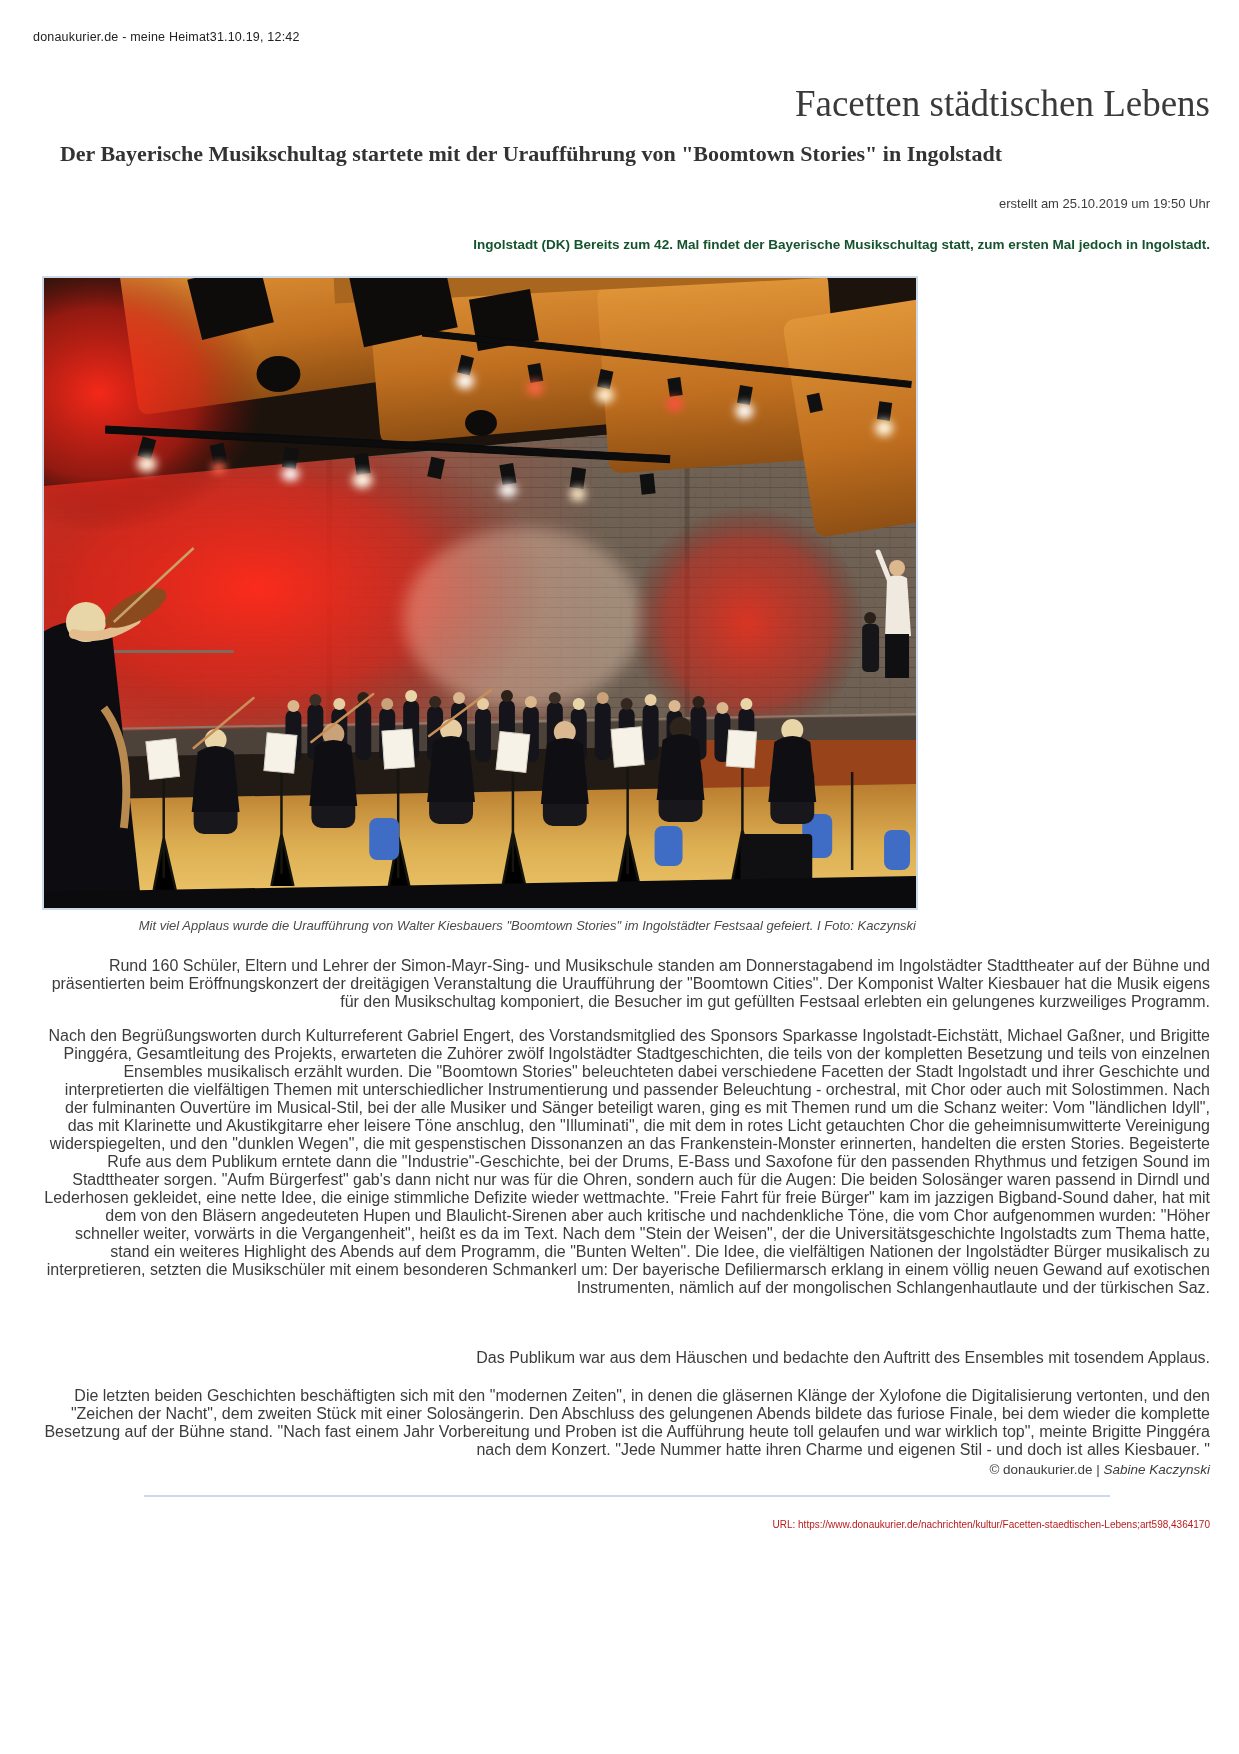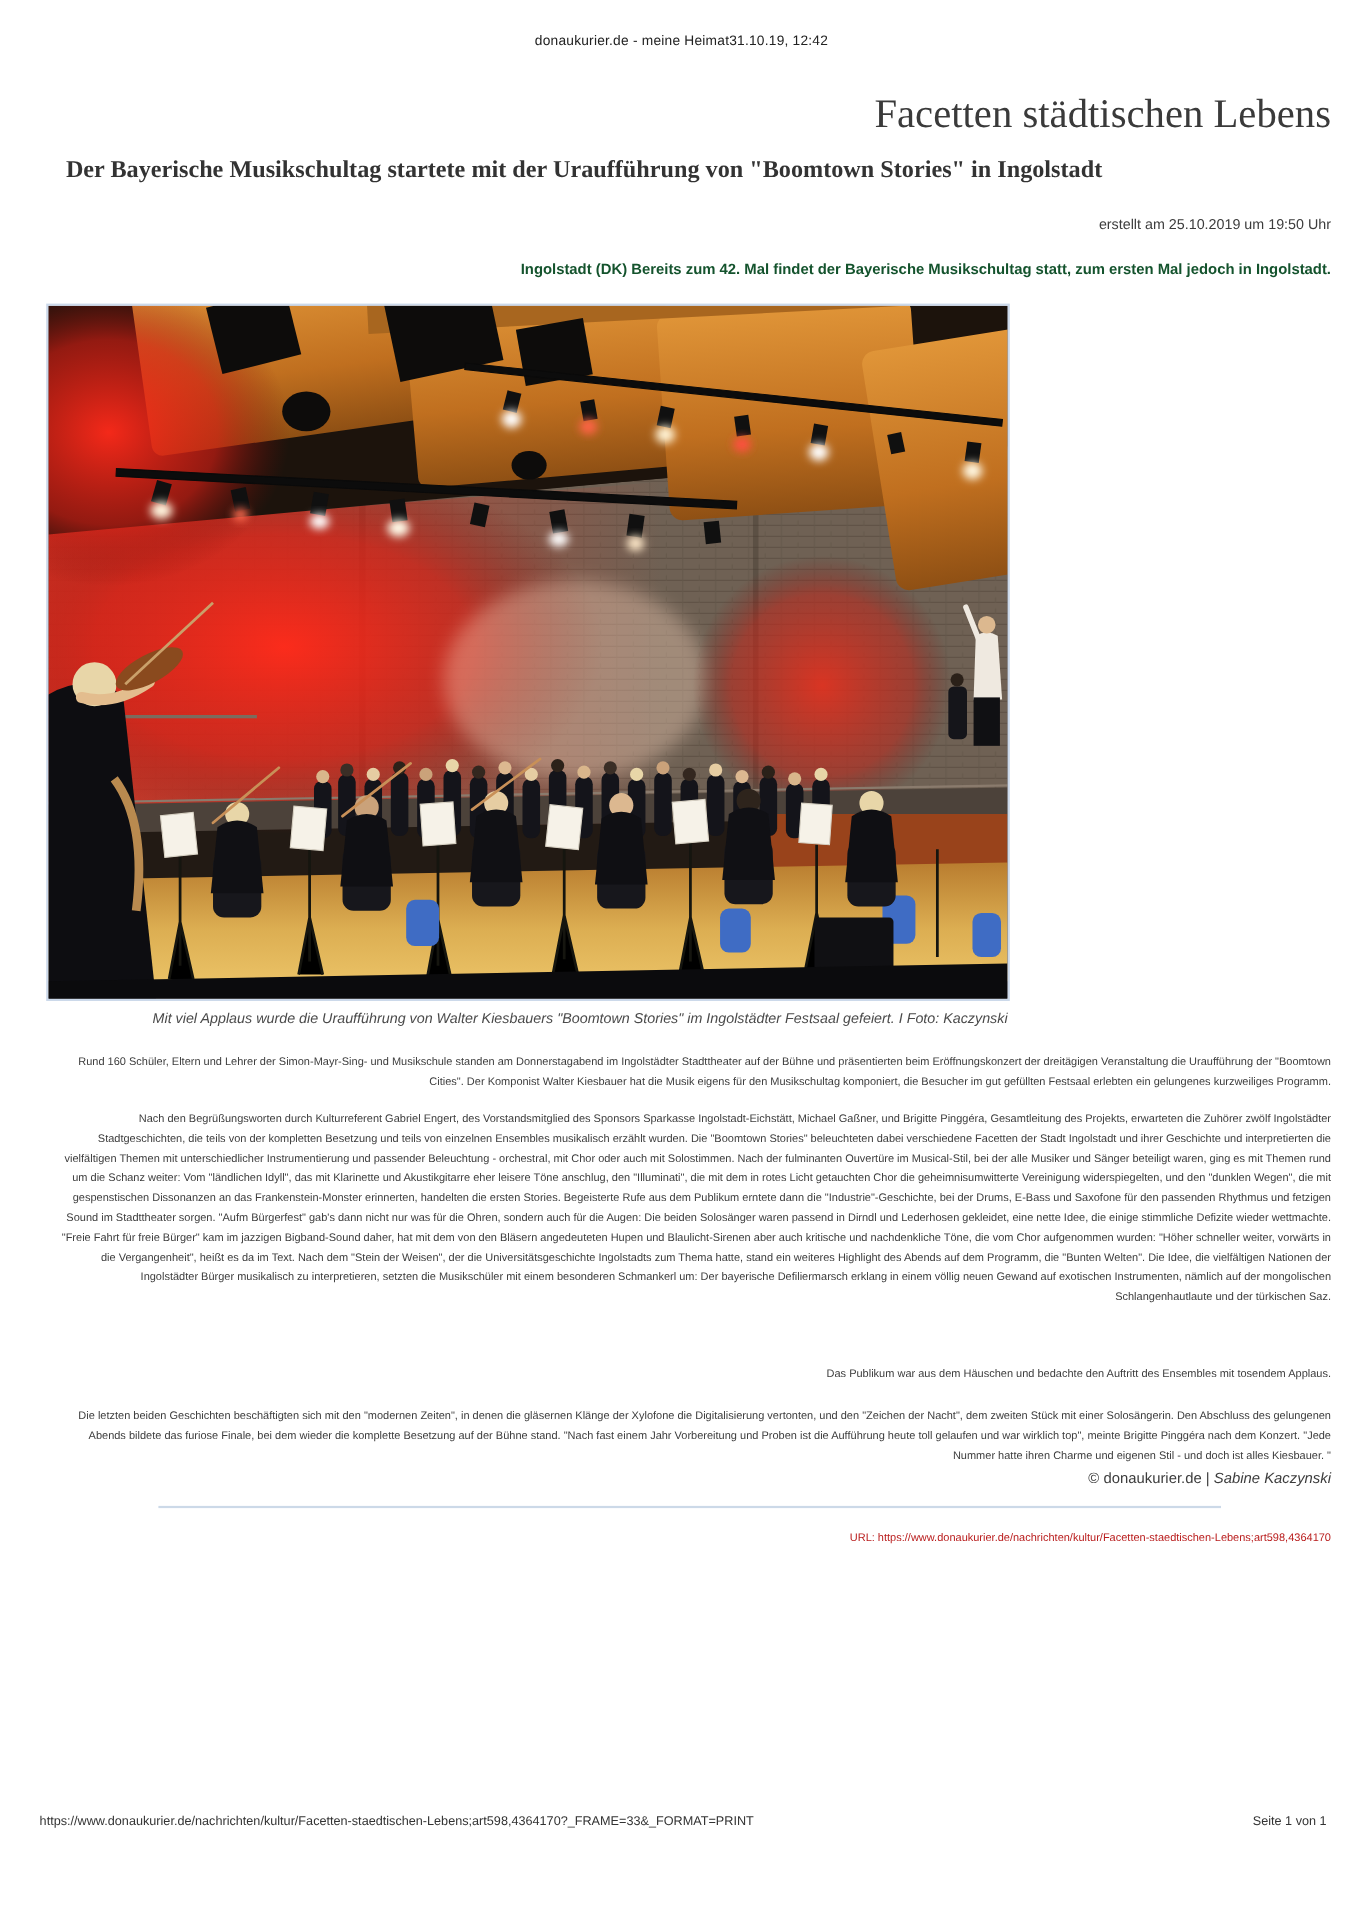--- a/index.html
+++ b/index.html
@@ -5,36 +5,36 @@
   html,body{margin:0;padding:0;background:#ffffff;}
   .page{
     position:relative;
     width:1239px;height:1754px;
     background:#ffffff;
     font-family:"Liberation Sans","DejaVu Sans",sans-serif;
     color:#3c3c3c;
     overflow:hidden;
   }
   
-  .hdr{position:absolute;top:30px;left:33px;right:33px;display:flex;justify-content:center;
+  .hdr{position:absolute;top:30px;left:33px;right:33px;display:flex;justify-content:flex-start;
        font-size:12.5px;color:#222;letter-spacing:.2px;}
   .ftr{position:absolute;top:1650px;left:36px;right:33px;display:flex;justify-content:space-between;
        font-size:11.5px;color:#333;}
   
   .content{position:absolute;top:84px;left:44px;width:1166px;text-align:right;}
   h1.title{margin:0;font-family:"Liberation Serif","DejaVu Serif",serif;font-weight:400;
        font-size:37px;line-height:1.1;color:#3a3a3a;}
   h2.subtitle{margin:14px 0 0 0;font-family:"Liberation Serif","DejaVu Serif",serif;font-weight:700;
        font-size:22px;line-height:1.32;color:#333;max-width:958px;}
   .meta{margin-top:28px;font-size:13px;color:#3c3c3c;}
   .lede{margin-top:26px;font-size:13.5px;font-weight:700;color:#14532d;}
   .photo-wrap{margin-top:26px;width:872px;}
   .photo{display:block;width:872px;height:630px;outline:2px solid #ccd9ea;background:#241c16;}
   .caption{margin-top:10px;font-size:13px;color:#4a4a4a;font-style:italic;}
-  .body-text p{margin:0;font-size:10px;line-height:18px;color:#3c3c3c;}
+  .body-text p{margin:0;font-size:16px;line-height:18px;color:#3c3c3c;}
   p.p1{margin-top:24px;}
   p.p2{margin-top:16px;}
   p.p3{margin-top:52px;}
   p.p4{margin-top:20px;}
   .credit{font-size:13.5px;line-height:18px;margin-top:2px;color:#3c3c3c;}
   .credit .author{font-style:italic;}
   .divider{margin-top:16px;width:966px;height:0;border:none;border-top:2px solid #ccd9e8;}
   .url-line{margin-top:22px;font-size:10px;color:#b91c1c;}
 </style>
 </head>
@@ -325,18 +325,14 @@
       <p class="p3">Das Publikum war aus dem Häuschen und bedachte den Auftritt des Ensembles mit tosendem Applaus.</p>
       <p class="p4">Die letzten beiden Geschichten beschäftigten sich mit den "modernen Zeiten", in denen die gläsernen Klänge der Xylofone die Digitalisierung vertonten, und den "Zeichen der Nacht", dem zweiten Stück mit einer Solosängerin. Den Abschluss des gelungenen Abends bildete das furiose Finale, bei dem wieder die komplette Besetzung auf der Bühne stand. "Nach fast einem Jahr Vorbereitung und Proben ist die Aufführung heute toll gelaufen und war wirklich top", meinte Brigitte Pinggéra nach dem Konzert. "Jede Nummer hatte ihren Charme und eigenen Stil - und doch ist alles Kiesbauer. "</p>
       <div class="credit"><span>© donaukurier.de | </span><span class="author">Sabine Kaczynski</span></div>
     </div>
 
     <hr class="divider">
 
     <div class="url-line">URL: https://www.donaukurier.de/nachrichten/kultur/Facetten-staedtischen-Lebens;art598,4364170</div>
   </div>
 
-  <div class="ftr">
-    <span>https://www.donaukurier.de/nachrichten/kultur/Facetten-staedtischen-Lebens;art598,4364170?_FRAME=33&amp;_FORMAT=PRINT</span>
-    <span>Seite 1 von 1</span>
-  </div>
 
 </div>
 
 </body></html>

